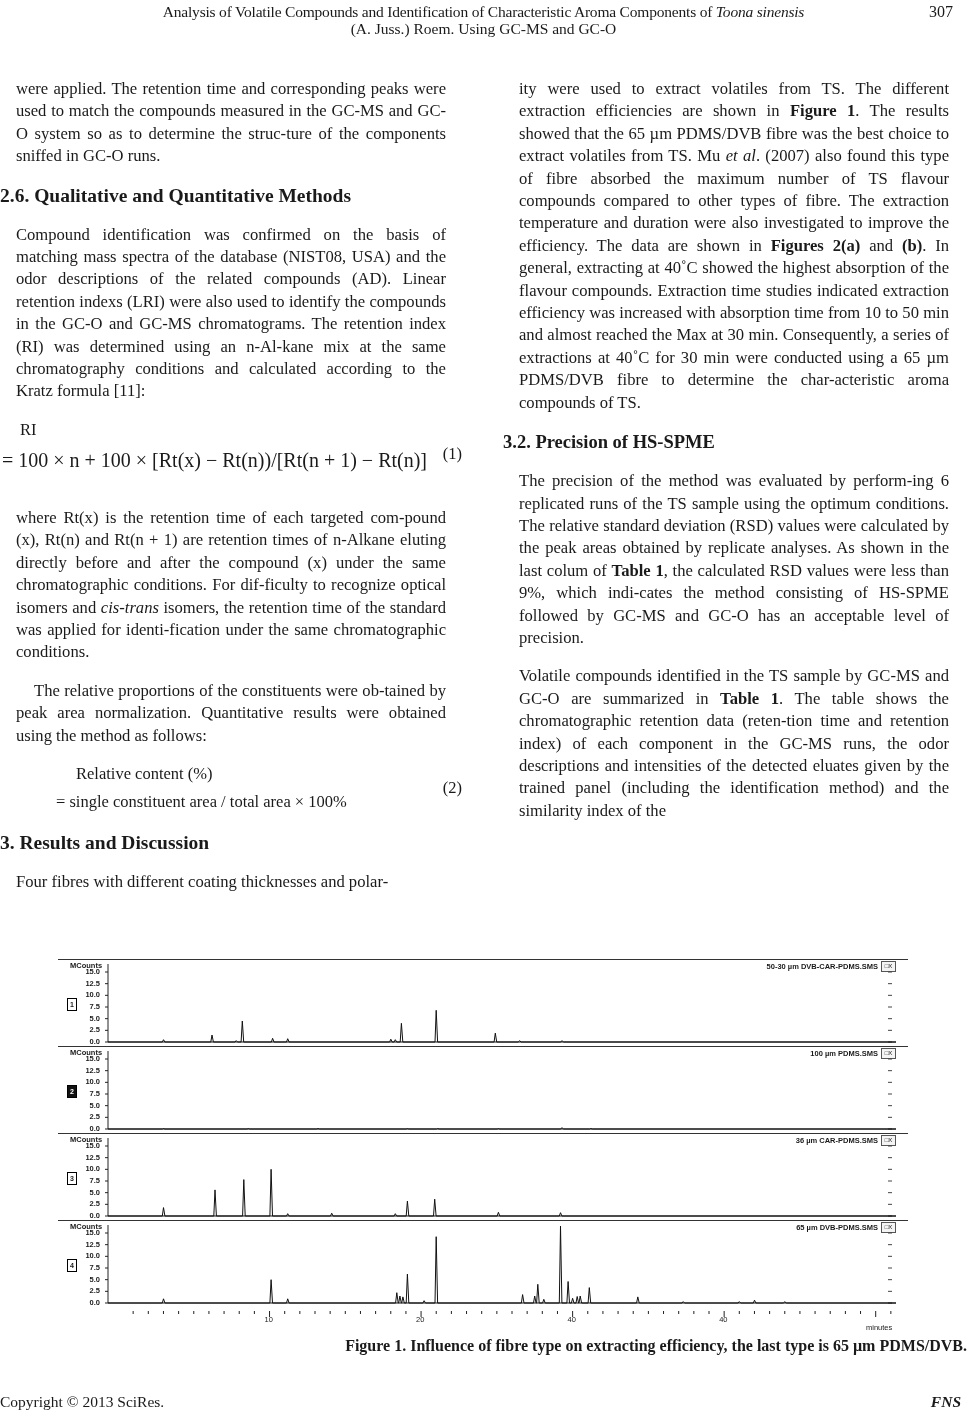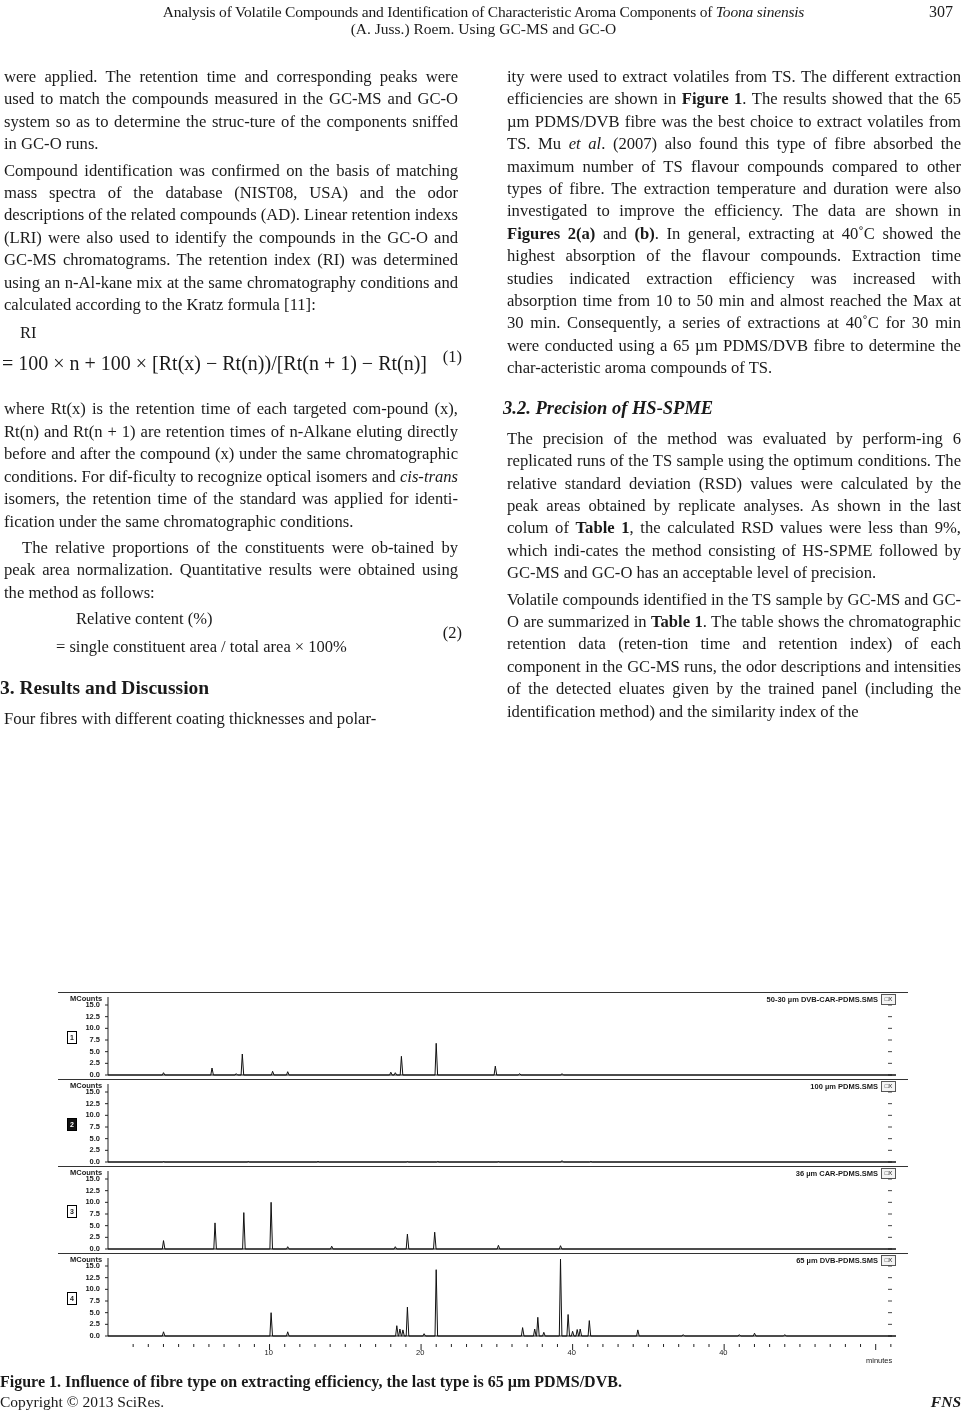--- a/index.html
+++ b/index.html
@@ -6,85 +6,86 @@
   body { width:967px; height:1414px; position:relative; overflow:hidden;
          font-family:"Liberation Serif", serif; color:#1a1a1a; }
   .header { position:absolute; top:0; left:0; width:967px; height:44px; }
   .header .line1 { position:absolute; top:3px; left:0; width:967px; text-align:center;
                    font-size:15.5px; letter-spacing:-0.2px; }
   .header .line2 { position:absolute; top:20px; left:0; width:967px; text-align:center; font-size:15.5px; }
   .header .pageno { position:absolute; top:3px; right:14px; font-size:16px; }
   .col { position:absolute; top:62px; width:462px; font-size:16.6px; line-height:22.4px; text-align:justify; }
   .col.left { left:0; }
   .col.right { left:503px; }
-  .col p { margin:4px; hyphens:manual; }
+  .col p { margin:16px; hyphens:manual; }
   .col p.indent { text-indent:18px; }
   h2 { font-size:19.5px; font-weight:bold; margin:14px 0 8px 0; line-height:24px; }
   h3 { font-size:18.5px; font-weight:bold; margin:8px 0 8px 0; line-height:24px; }
   .eq { position:relative; font-size:16.5px; }
   .eq1 { height:72px; margin:6px 0 4px 0; }
   .eq1 .a { position:absolute; top:0; left:20px; }
   .eq1 .b { position:absolute; top:30px; left:2px; white-space:nowrap; font-size:20px; }
   .eq1 .n { position:absolute; top:24px; right:0; }
   .eq2 { height:56px; margin:4px 0 12px 0; }
   .eq2 .a { position:absolute; top:0; left:76px; }
   .eq2 .b { position:absolute; top:28px; left:56px; white-space:nowrap; }
   .eq2 .n { position:absolute; top:14px; right:0; }
   b.ref { font-weight:bold; }
   i { font-style:italic; }
 
-  .figure { position:absolute; left:58px; top:992px; width:850px; height:345px; }
+  .figure { position:absolute; left:58px; top:959px; width:850px; height:345px; }
   .panel { position:absolute; left:0; width:850px; height:87px; border-top:1px solid #333; }
   .panel .ylabel { position:absolute; left:12px; top:1px; font-family:"Liberation Sans", sans-serif; font-size:7.5px; font-weight:bold; }
   .panel .tick { position:absolute; right:808px; font-family:"Liberation Sans", sans-serif; font-size:7.5px; font-weight:bold; text-align:right; width:34px; }
   .panel .num { position:absolute; left:9px; top:38px; width:8px; height:11px; border:1px solid #000; font-family:"Liberation Sans", sans-serif;
                 font-size:7px; line-height:11px; text-align:center; font-weight:bold; }
   .panel .num.dark { background:#111; color:#fff; }
   .panel .title { position:absolute; right:30px; top:2px; font-family:"Liberation Sans", sans-serif; font-size:7.5px; font-weight:bold; }
   .panel .winbtn { position:absolute; right:12px; top:1px; width:13px; height:9px; border:1px solid #555; font-family:"Liberation Sans", sans-serif;
                    font-size:6px; line-height:9px; text-align:center; background:#f4f4f4; }
   .panel svg { position:absolute; left:0; top:0; }
   .xlabel { position:absolute; font-family:"Liberation Sans", sans-serif; font-size:7.5px; font-weight:normal; }
-  .caption { position:absolute; top:1337px; left:0; width:967px; text-align:left; font-weight:bold; font-size:16px;margin-top:36px; }
+  .caption { position:absolute; top:1337px; left:0; width:967px; text-align:right; font-weight:bold; font-size:16px; }
   .footer-left { position:absolute; left:0; top:1393px; font-size:15.5px; }
   .footer-right { position:absolute; right:6px; top:1393px; font-size:15.5px; font-weight:bold; font-style:italic; }
 </style>
 </head>
 <body>
 
 <div class="header">
   <div class="line1">
     <span>Analysis of Volatile Compounds and Identification of Characteristic Aroma Components of </span><i>Toona sinensis</i>
   </div>
   <div class="line2">(A. Juss.) Roem. Using GC-MS and GC-O</div>
   <div class="pageno">307</div>
 </div>
 
 <div class="col left">
   <p>were applied. The retention time and corresponding peaks were used to match the compounds measured in the GC-MS and GC-O system so as to determine the struc-ture of the components sniffed in GC-O runs.</p>
+  <h2>2.6. Qualitative and Quantitative Methods</h2>
   <p>Compound identification was confirmed on the basis of matching mass spectra of the database (NIST08, USA) and the odor descriptions of the related compounds (AD). Linear retention indexs (LRI) were also used to identify the compounds in the GC-O and GC-MS chromatograms. The retention index (RI) was determined using an n-Al-kane mix at the same chromatography conditions and calculated according to the Kratz formula [11]:</p>
   <div class="eq eq1">
     <span class="a">RI</span>
     <span class="b">= 100 × n + 100 × [Rt(x) − Rt(n))/[Rt(n + 1) − Rt(n)]</span>
     <span class="n">(1)</span>
   </div>
   <p><span>where Rt(x) is the retention time of each targeted com-pound (x), Rt(n) and Rt(n + 1) are retention times of n-Alkane eluting directly before and after the compound (x) under the same chromatographic conditions. For dif-ficulty to recognize optical isomers and </span><i>cis-trans</i><span> isomers, the retention time of the standard was applied for identi-fication under the same chromatographic conditions.</span></p>
   <p class="indent">The relative proportions of the constituents were ob-tained by peak area normalization. Quantitative results were obtained using the method as follows:</p>
   <div class="eq eq2">
     <span class="a">Relative content (%)</span>
     <span class="b">= single constituent area / total area × 100%</span>
     <span class="n">(2)</span>
   </div>
   <h2 style="margin-top:8px;">3. Results and Discussion</h2>
   <p>Four fibres with different coating thicknesses and polar-</p>
 </div>
 
 <div class="col right">
   <p><span>ity were used to extract volatiles from TS. The different extraction efficiencies are shown in </span><b class="ref">Figure 1</b><span>. The results showed that the 65 µm PDMS/DVB fibre was the best choice to extract volatiles from TS. Mu </span><i>et al</i><span>. (2007) also found this type of fibre absorbed the maximum number of TS flavour compounds compared to other types of fibre. The extraction temperature and duration were also investigated to improve the efficiency. The data are shown in </span><b class="ref">Figures 2(a)</b><span> and </span><b class="ref">(b)</b><span>. In general, extracting at 40˚C showed the highest absorption of the flavour compounds. Extraction time studies indicated extraction efficiency was increased with absorption time from 10 to 50 min and almost reached the Max at 30 min. Consequently, a series of extractions at 40˚C for 30 min were conducted using a 65 µm PDMS/DVB fibre to determine the char-acteristic aroma compounds of TS.</span></p>
-  <h3 style="margin-top:16px;font-style:italic;">3.2. Precision of HS-SPME</h3>
+  <h3 style="margin-top:16px;">3.2. Precision of HS-SPME</h3>
   <p><span>The precision of the method was evaluated by perform-ing 6 replicated runs of the TS sample using the optimum conditions. The relative standard deviation (RSD) values were calculated by the peak areas obtained by replicate analyses. As shown in the last colum of </span><b class="ref">Table 1</b><span>, the calculated RSD values were less than 9%, which indi-cates the method consisting of HS-SPME followed by GC-MS and GC-O has an acceptable level of precision.</span></p>
   <p><span>Volatile compounds identified in the TS sample by GC-MS and GC-O are summarized in </span><b class="ref">Table 1</b><span>. The table shows the chromatographic retention data (reten-tion time and retention index) of each component in the GC-MS runs, the odor descriptions and intensities of the detected eluates given by the trained panel (including the identification method) and the similarity index of the</span></p>
 </div>
 
 <div class="figure" id="fig">
     <div class="panel" style="top: 0px;">
       <div class="ylabel">MCounts</div>
       <div class="tick" style="top: 77px;">0.0</div>
       <div class="tick" style="top: 65.3333px;">2.5</div>
       <div class="tick" style="top: 53.6667px;">5.0</div>

